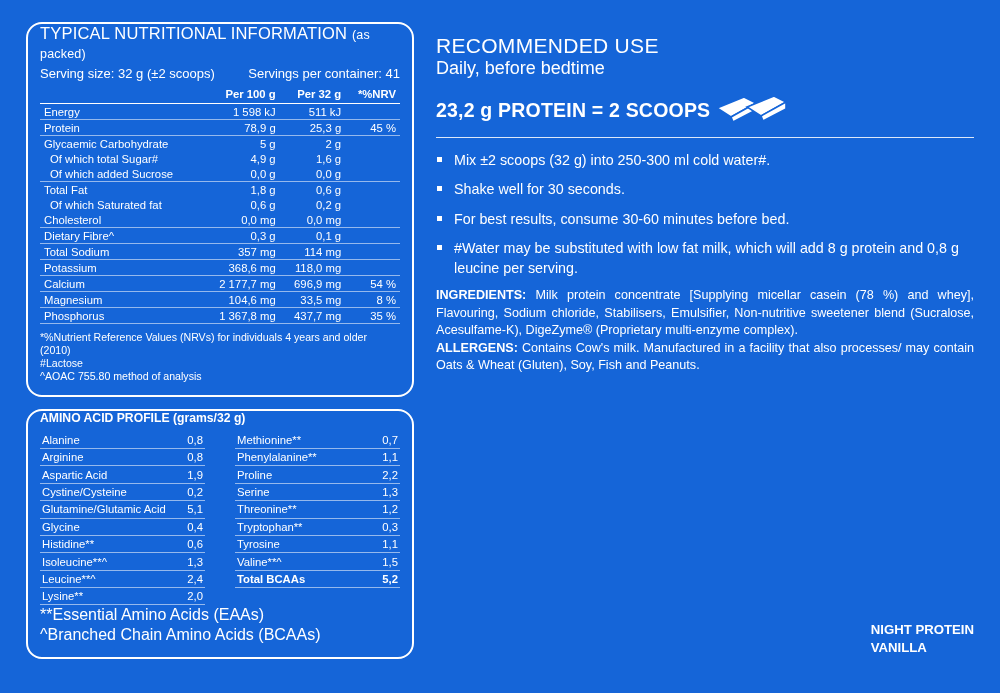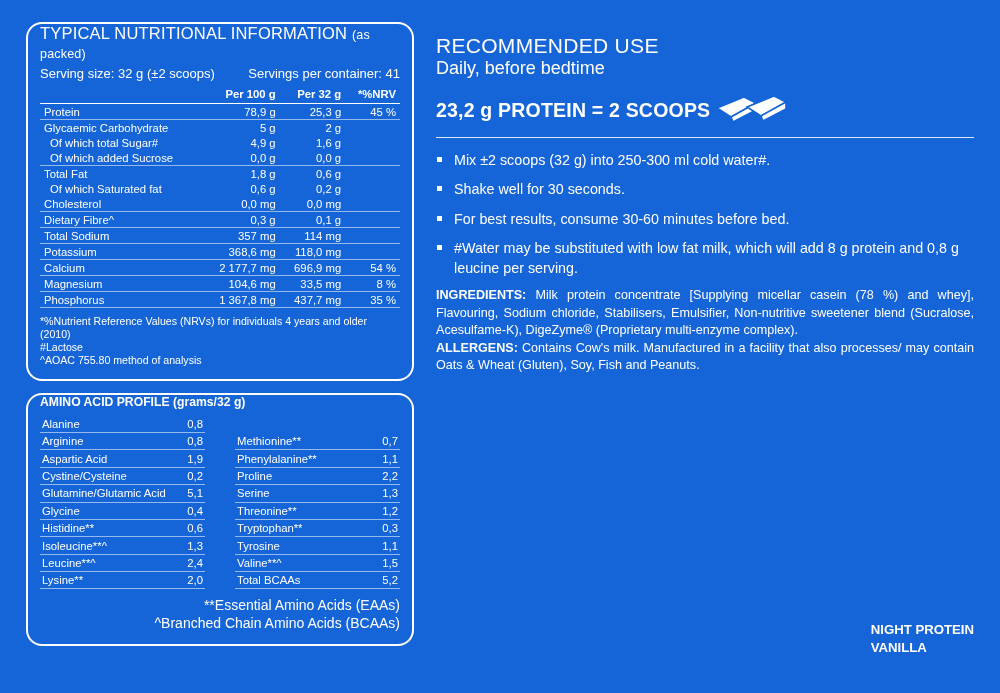--- a/index.html
+++ b/index.html
@@ -75,39 +75,36 @@
     margin-top: 7px;
   }
   .aa-title {
     font-size: 12.2px;
     font-weight: bold;
     margin-bottom: 7px;
   }
   .aa-wrap {
     display: flex;
     gap: 30px;
-    align-items: flex-end;
   }
   .aa-col { flex: 1; }
   table.aa {
     width: 100%;
     border-collapse: collapse;
     font-size: 11.3px;
   }
   table.aa td {
     padding: 2.2px 2px;
     border-bottom: 1px solid rgba(255,255,255,0.55);
   }
   table.aa td.val { text-align: right; }
-  table.aa tr.bold td { font-weight: normal; }
+  table.aa tr.bold td { font-weight: bold; }
   .aa-foot {
-    font-size: 14px;
+    font-size: 16px;
     line-height: 1.25;
-    margin-top: 8px;
-    text-align: right;
   }
   
   .right-col {
     flex: 1;
     position: relative;
     padding-top: 12px;
   }
   .rec-title {
     font-size: 21px;
     letter-spacing: 0.3px;
@@ -182,20 +179,26 @@
       <table class="nutri">
         <thead>
           <tr>
             <th class="lbl"></th>
             <th>Per 100 g</th>
             <th>Per 32 g</th>
             <th>*%NRV</th>
           </tr>
         </thead>
         <tbody>
+          <tr>
+            <td class="lbl">Energy</td>
+            <td>1 598 kJ</td>
+            <td>511 kJ</td>
+            <td></td>
+          </tr>
           <tr>
             <td class="lbl">Protein</td>
             <td>78,9 g</td>
             <td>25,3 g</td>
             <td>45 %</td>
           </tr>
           <tr class="noline">
             <td class="lbl">Glycaemic Carbohydrate</td>
             <td>5 g</td>
             <td>2 g</td>

